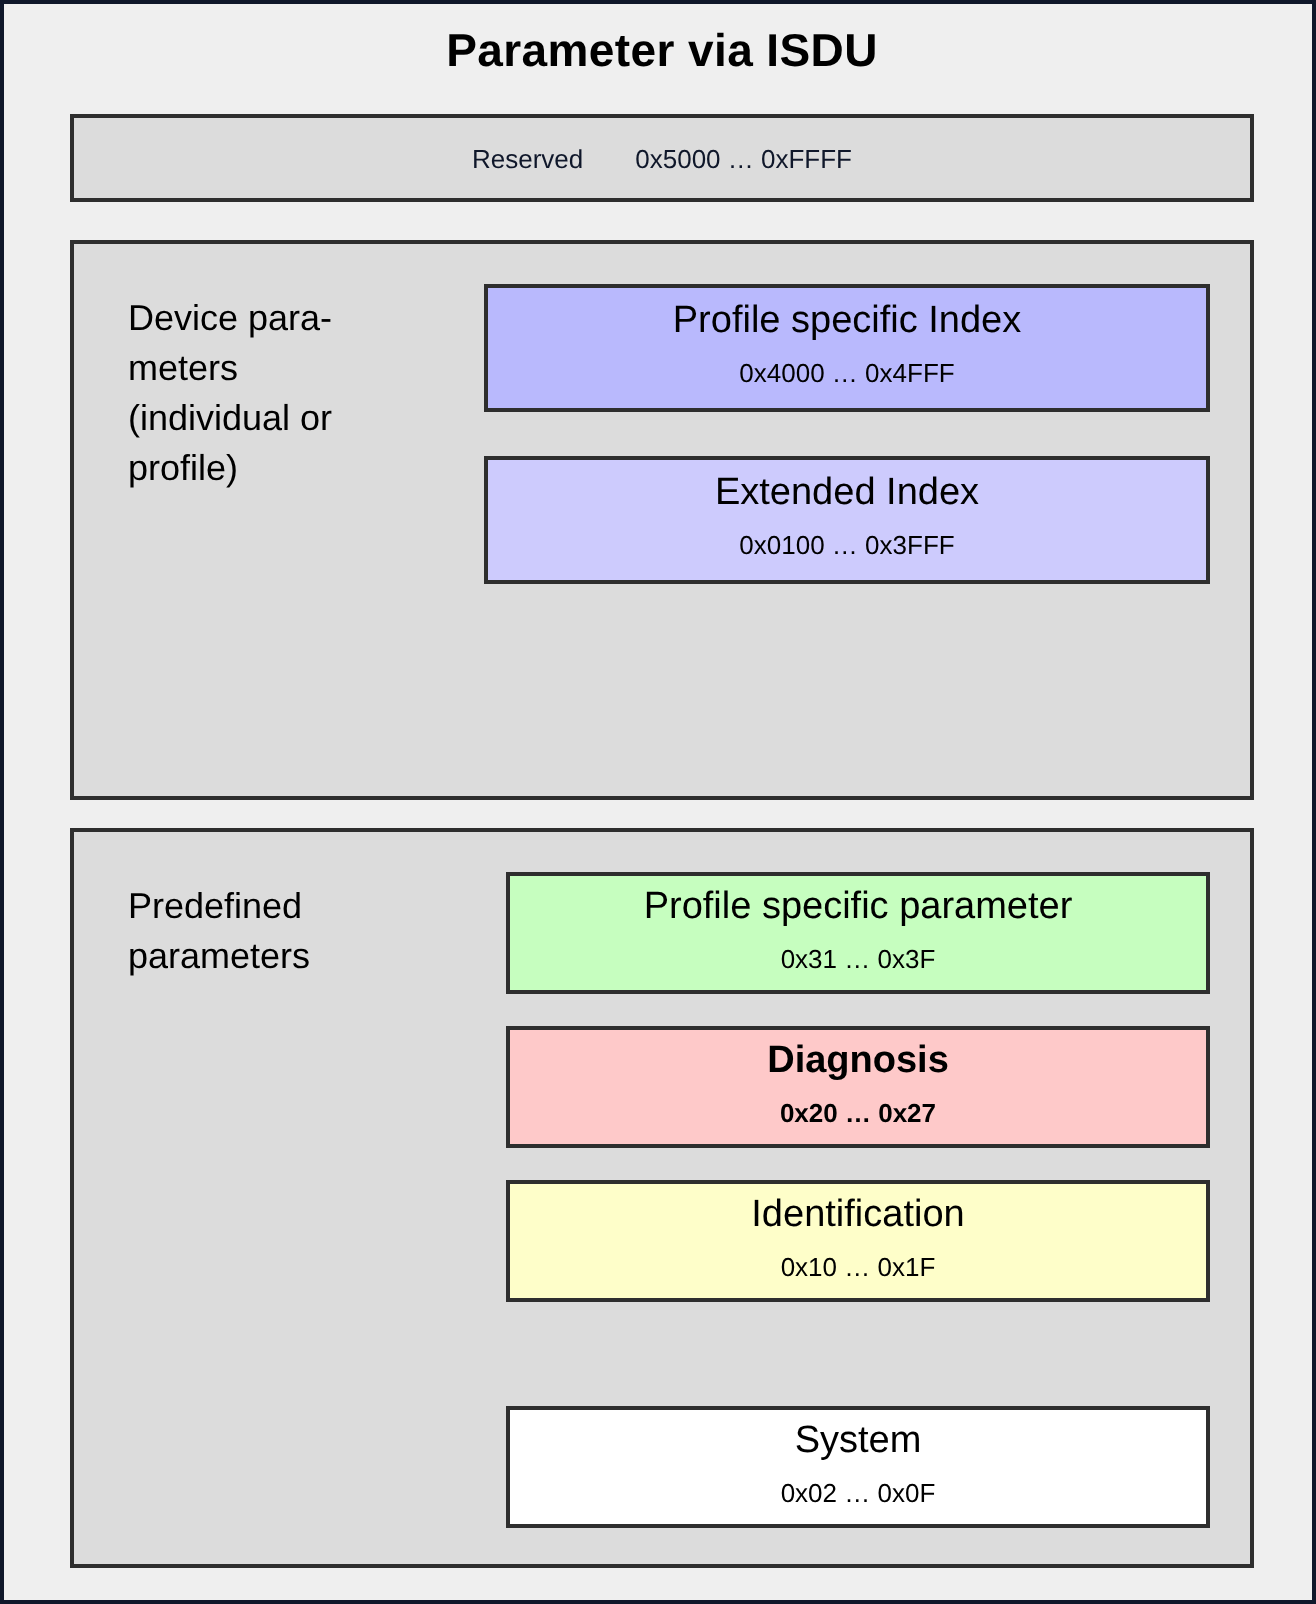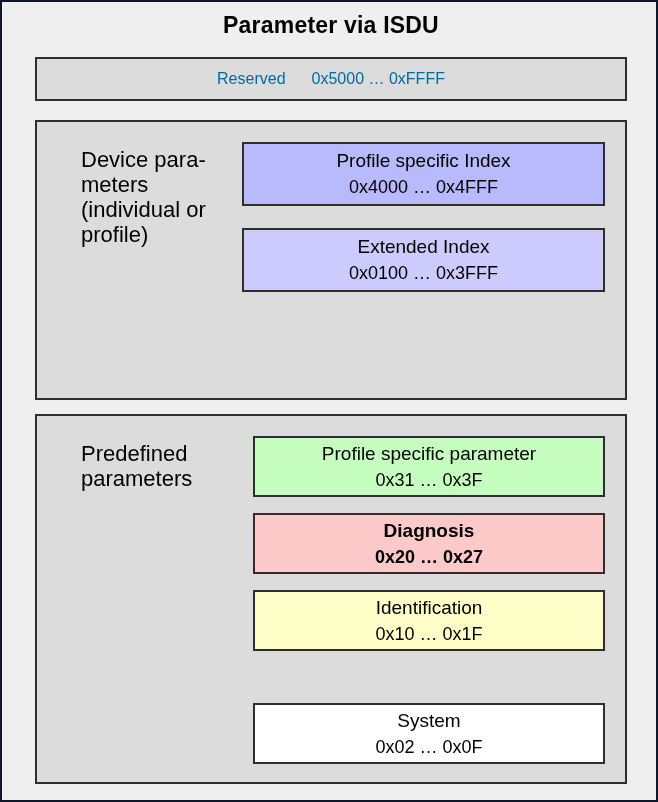--- a/index.html
+++ b/index.html
@@ -40,42 +40,42 @@
     top: 55px;
     width: 592px;
     height: 44px;
     box-sizing: border-box;
     background: #dcdcdc;
     border: 2px solid #2e2e2e;
     display: flex;
     align-items: center;
     justify-content: center;
     gap: 26px;
-    font-size: 16px;
-    color: #0369a1;
+    font-size: 13px;
+    color: #0f172a;
   }
 
   
   .group {
     position: absolute;
     left: 33px;
     width: 592px;
     box-sizing: border-box;
     background: #dcdcdc;
     border: 2px solid #2e2e2e;
   }
   #group-device  { top: 118px; height: 280px; }
   #group-predef  { top: 412px; height: 370px; }
 
   .group-label {
     position: absolute;
-    left: 44px;
+    left: 27px;
     top: 25px;
     width: 185px;
-    font-size: 22px;
+    font-size: 18px;
     line-height: 25px;
     color: #000;
     white-space: pre-line;
   }
 
   .boxes {
     position: absolute;
     left: 205px;
     top: 20px;
     right: 20px;
@@ -97,21 +97,21 @@
     color: #000;
   }
   #group-device .param-box { height: 64px; }
   #group-predef .param-box { height: 70px; }
 
   .param-name {
     font-size: 19px;
     line-height: 24px;
   }
   .param-range {
-    font-size: 18px;
+    font-size: 13px;
     line-height: 24px;
   }
 </style>
 </head>
 <body>
 
 <div class="canvas">
 
   <div class="title">Parameter via ISDU</div>
 

